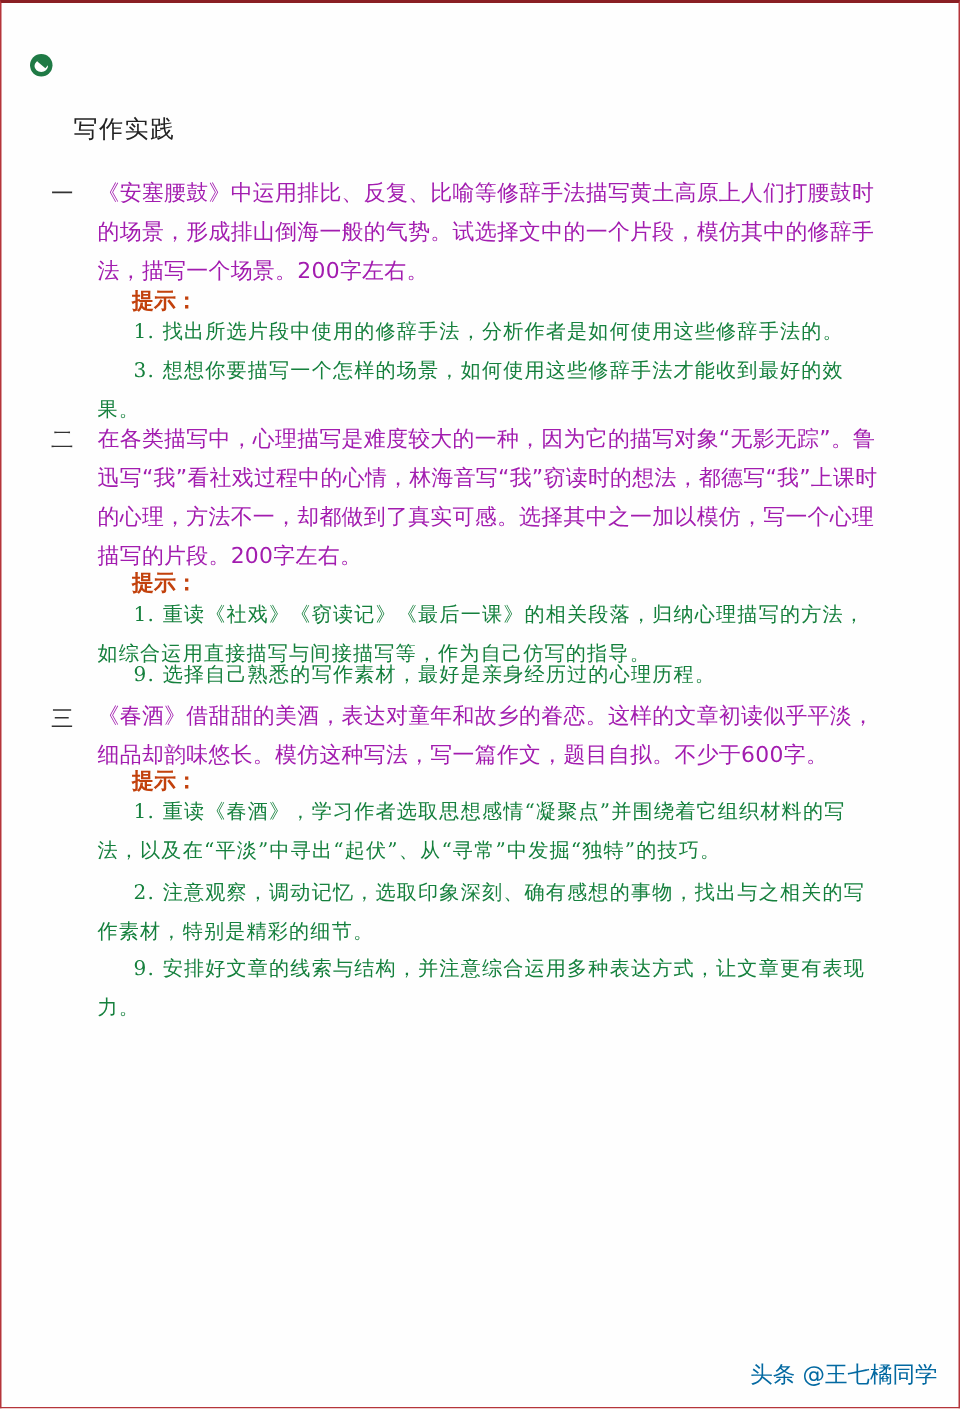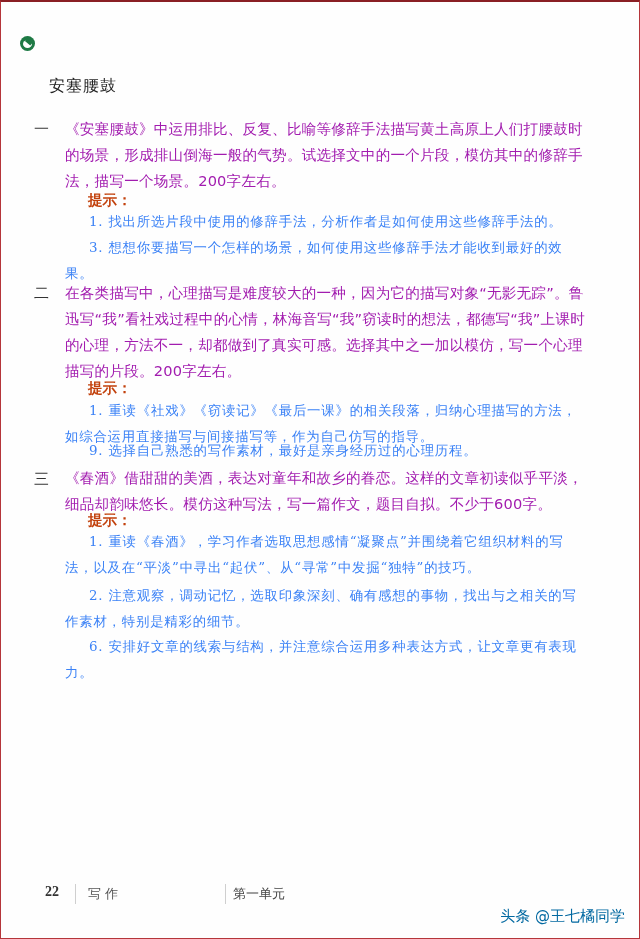--- a/index.html
+++ b/index.html
@@ -92,21 +92,21 @@
       font-weight: bold;
       font-family: "DejaVu Sans", sans-serif;
     }
     .hint {
       position: absolute;
       left: 64px;
       width: 520px;
       font-size: 13.4px;
       line-height: 26px;
       text-indent: 24px;
-      color: #3b82f6;
+      color: #15803d;
       font-family: "DejaVu Serif", serif;
       letter-spacing: 0.8px;
     }
     .footer {
       position: absolute;
       left: 0;
       top: 882px;
       width: 640px;
       height: 24px;
     }
@@ -153,21 +153,21 @@
       text-shadow: 0 0 1px #fff;
     }
   </style>
 </head>
 <body>
 
 <div class="page">
 
   <div class="unit-icon"></div>
 
-  <div class="section-title">安塞腰鼓</div>
+  <div class="section-title">写作实践</div>
 
   <div class="task" style="top:0;">
     <div class="task-num" style="top:118px;">一</div>
     <div class="task-text" style="top:114px;">《安塞腰鼓》中运用排比、反复、比喻等修辞手法描写黄土高原上人们打腰鼓时的场景，形成排山倒海一般的气势。试选择文中的一个片段，模仿其中的修辞手法，描写一个场景。200字左右。</div>
     <div class="hint-label" style="top:189px;">提示：</div>
     <div class="hint" style="top:207px;">1. 找出所选片段中使用的修辞手法，分析作者是如何使用这些修辞手法的。</div>
     <div class="hint" style="top:233px;">3. 想想你要描写一个怎样的场景，如何使用这些修辞手法才能收到最好的效果。</div>
   </div>
 
   <div class="task" style="top:0;">
@@ -177,25 +177,18 @@
     <div class="hint" style="top:396px;">1. 重读《社戏》《窃读记》《最后一课》的相关段落，归纳心理描写的方法，如综合运用直接描写与间接描写等，作为自己仿写的指导。</div>
     <div class="hint" style="top:436px;">9. 选择自己熟悉的写作素材，最好是亲身经历过的心理历程。</div>
   </div>
 
   <div class="task" style="top:0;">
     <div class="task-num" style="top:468px;">三</div>
     <div class="task-text" style="top:463px;">《春酒》借甜甜的美酒，表达对童年和故乡的眷恋。这样的文章初读似乎平淡，细品却韵味悠长。模仿这种写法，写一篇作文，题目自拟。不少于600字。</div>
     <div class="hint-label" style="top:509px;">提示：</div>
     <div class="hint" style="top:527px;">1. 重读《春酒》，学习作者选取思想感情“凝聚点”并围绕着它组织材料的写法，以及在“平淡”中寻出“起伏”、从“寻常”中发掘“独特”的技巧。</div>
     <div class="hint" style="top:581px;">2. 注意观察，调动记忆，选取印象深刻、确有感想的事物，找出与之相关的写作素材，特别是精彩的细节。</div>
-    <div class="hint" style="top:632px;">6. 安排好文章的线索与结构，并注意综合运用多种表达方式，让文章更有表现力。</div>
+    <div class="hint" style="top:632px;">9. 安排好文章的线索与结构，并注意综合运用多种表达方式，让文章更有表现力。</div>
   </div>
 
-  <div class="footer">
-    <span class="page-num">22</span>
-    <span class="footer-sep" style="left:74px;"></span>
-    <span class="footer-section">写作</span>
-    <span class="footer-sep" style="left:224px;"></span>
-    <span class="footer-unit">第一单元</span>
-  </div>
 
   <div class="watermark">头条 @王七橘同学</div>
 </div>
 
 </body></html>

